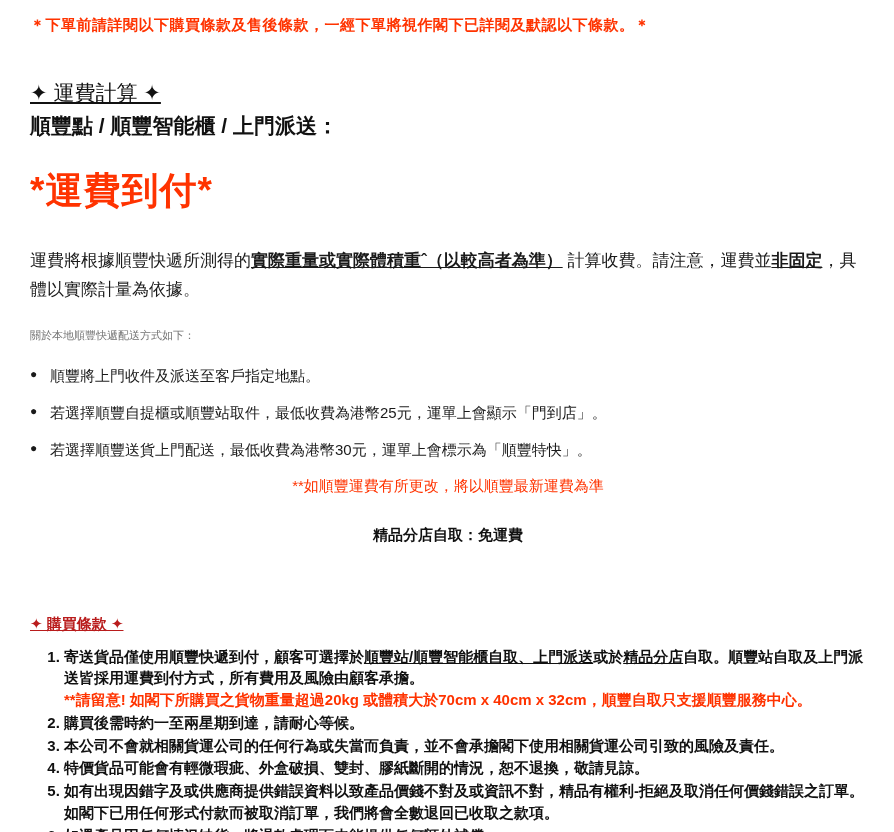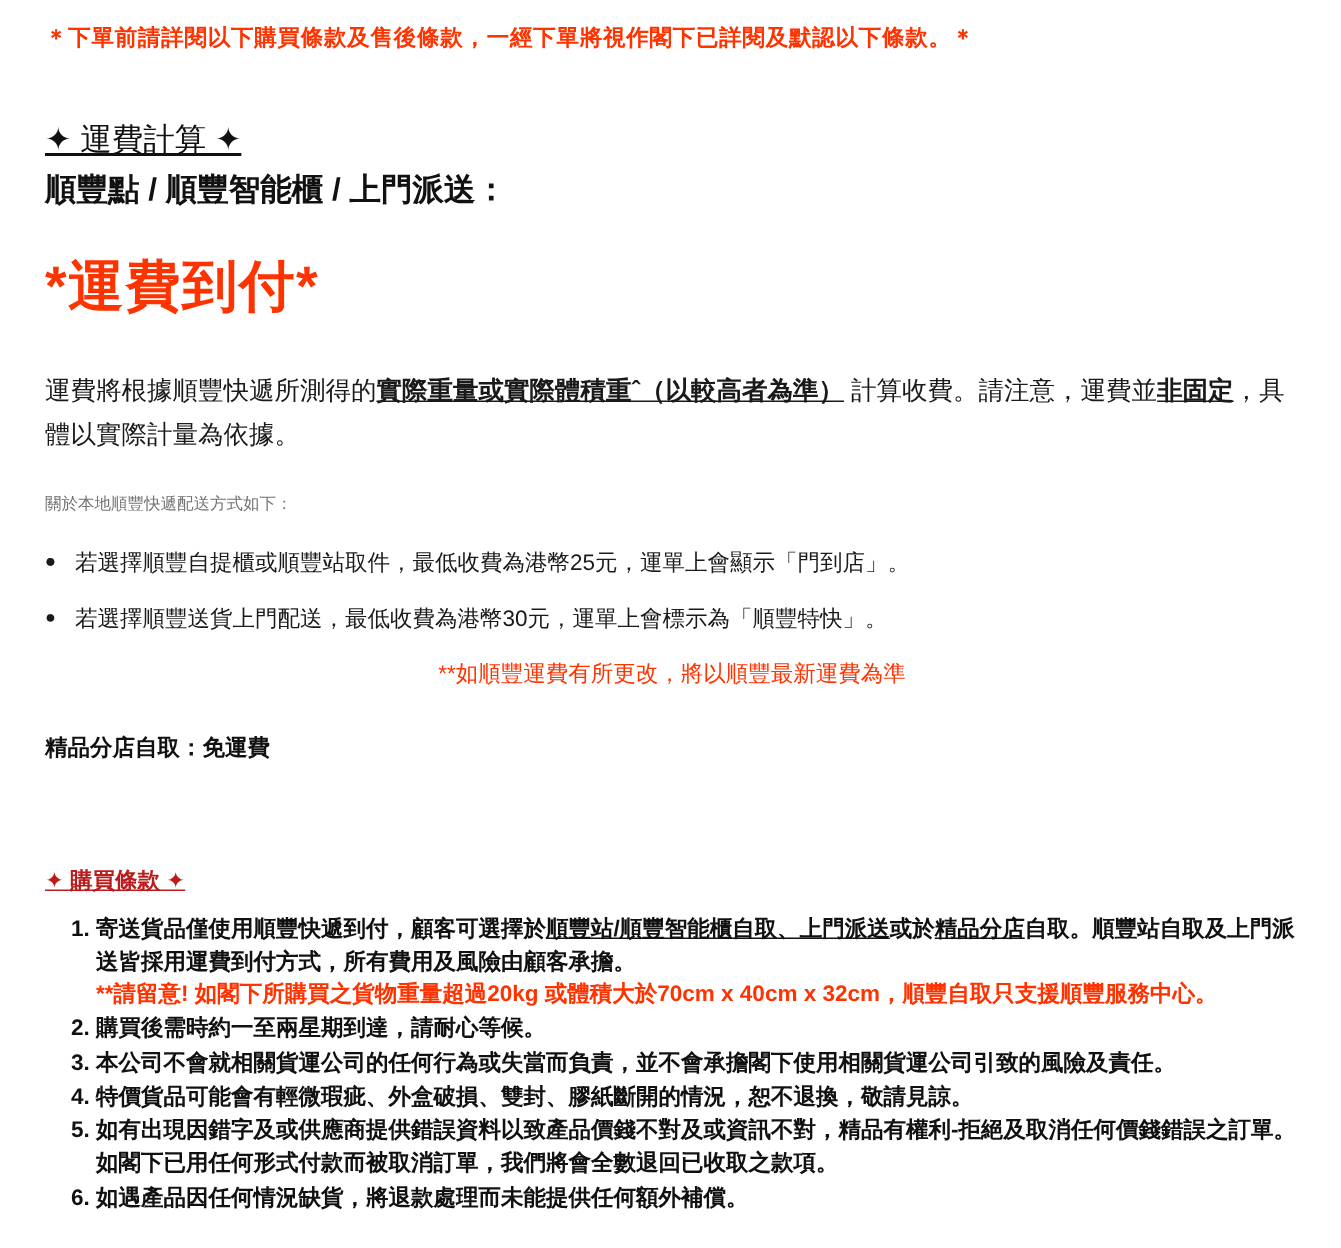--- a/index.html
+++ b/index.html
@@ -72,20 +72,21 @@
     font-size: 15px;
     color: #ff3300;
     text-align: center;
   }
 
   .pickup-line {
     margin-top: 30px;
     font-size: 15px;
     font-weight: 700;
     color: #111;
+    text-align: center;
   }
 
   .h-terms {
     margin-top: 70px;
     font-size: 15px;
     font-weight: 800;
     text-decoration: underline;
     color: #b91c1c;
   }
 
@@ -113,21 +114,21 @@
   <h2 class="h-ship">✦ 運費計算 ✦</h2>
   <h2 class="h-sub">順豐點 / 順豐智能櫃 / 上門派送：</h2>
 
   <div class="big-title">*運費到付*</div>
 
   <p class="body-p"><span>運費將根據順豐快遞所測得的</span><span class="bu">實際重量或實際體積重ˆ（以較高者為準）</span><span> 計算收費。請注意，運費並</span><span class="bu">非固定</span><span>，具體以實際計量為依據。</span></p>
 
   <p class="intro-p">關於本地順豐快遞配送方式如下：</p>
 
   <ul class="bullets">
-    <li><span class="blt">●</span></li>
+    <li><span class="blt">●</span><span>順豐將上門收件及派送至客戶指定地點。</span></li>
     <li><span class="blt">●</span><span>若選擇順豐自提櫃或順豐站取件，最低收費為港幣25元，運單上會顯示「門到店」。</span></li>
     <li><span class="blt">●</span><span>若選擇順豐送貨上門配送，最低收費為港幣30元，運單上會標示為「順豐特快」。</span></li>
   </ul>
 
   <p class="update-note">**如順豐運費有所更改，將以順豐最新運費為準</p>
 
   <p class="pickup-line">精品分店自取：免運費</p>
 
   <h3 class="h-terms">✦ 購買條款 ✦</h3>
 

